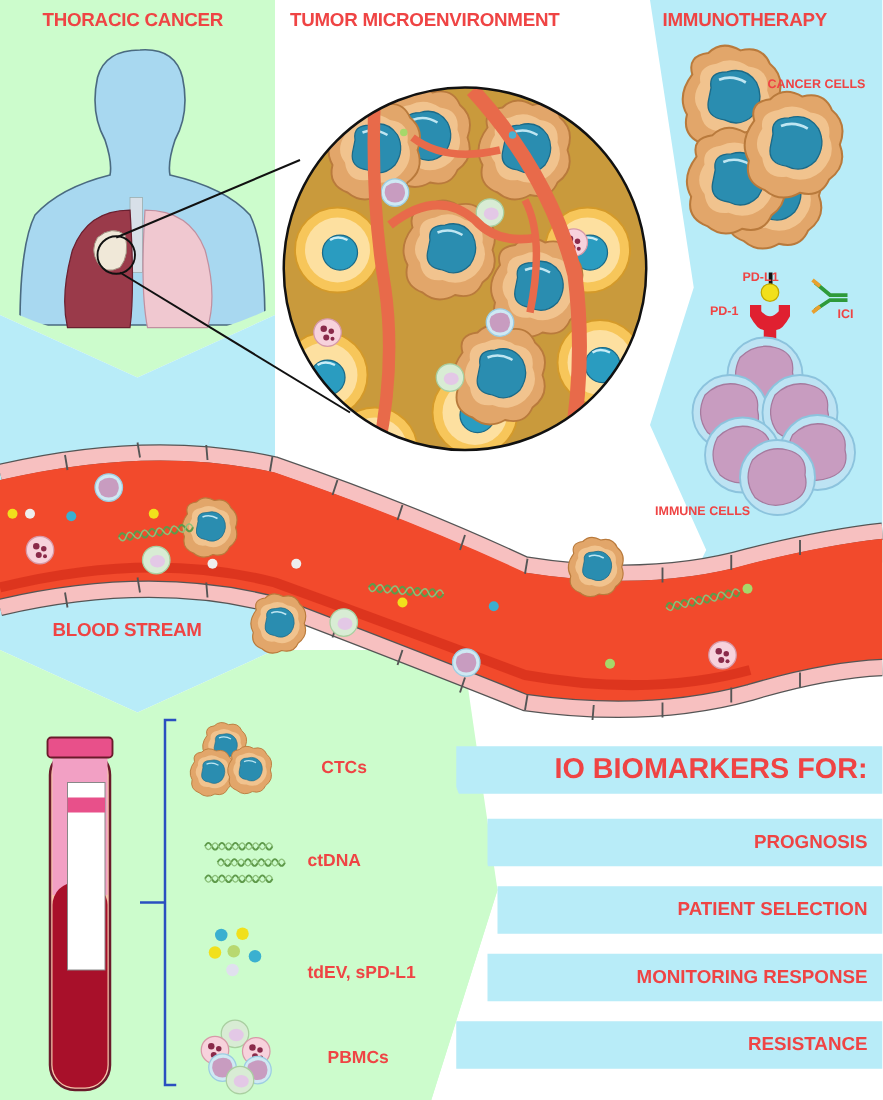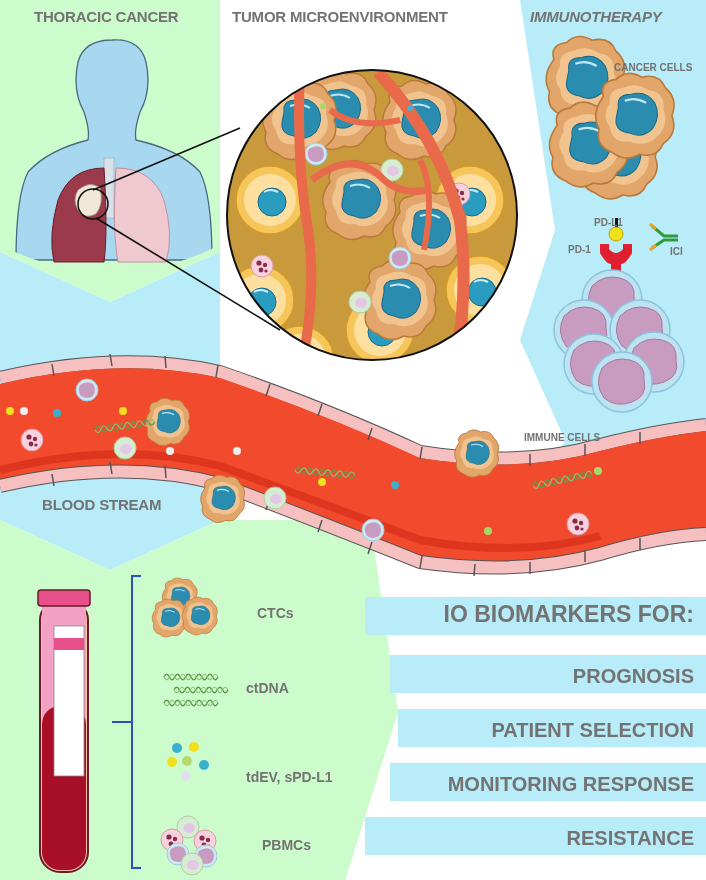--- a/index.html
+++ b/index.html
@@ -1,22 +1,22 @@
 <!DOCTYPE html>
 <html><head>
 <meta charset="utf-8">
 <style>
   html, body { margin: 0; padding: 0; background: #ffffff; }
   body { width: 706px; height: 880px; overflow: hidden; position: relative; font-family: "Liberation Sans", "DejaVu Sans", sans-serif; }
   #stage { position: absolute; left: 0; top: 0; width: 706px; height: 880px; }
-  .lbl { position: absolute; font-weight: bold; color: #737373; font-family: "Liberation Sans", "DejaVu Sans", sans-serif; white-space: nowrap; }
+  .lbl { position: absolute; font-weight: bold; color: #ef4444; font-family: "Liberation Sans", "DejaVu Sans", sans-serif; white-space: nowrap; }
   .section-title { font-size: 15px; letter-spacing: -0.2px; }
   .small-lbl { font-size: 10px; }
   .marker-lbl { font-size: 14px; }
-  .bar-lbl { font-size: 20px; text-align: right; }
+  .bar-lbl { font-size: 15px; text-align: right; }
   .bar-head { font-size: 23px; }
 </style>
 </head>
 <body>
 
 <svg id="stage" width="706" height="880" viewBox="0 0 706 880">
   <defs>
     <clipPath id="circClip">
         <circle cx="372" cy="215" r="145"></circle>
       </clipPath>
@@ -251,26 +251,26 @@
     <rect x="398" y="709" width="308" height="38" fill="#b8ecf8"></rect>
     <rect x="390" y="763" width="316" height="38" fill="#b8ecf8"></rect>
     <rect x="365" y="817" width="341" height="38" fill="#b8ecf8"></rect>
   </g>
 
   <polygon points="345,580 398,712 345,880 330,880 330,580" fill="#ccfccc"></polygon>
 </svg>
 
 <div class="lbl section-title" style="left:34px;top:8px;">THORACIC CANCER</div>
 <div class="lbl section-title" style="left:232px;top:8px;">TUMOR MICROENVIRONMENT</div>
-<div class="lbl section-title" style="left:530px;top:8px;font-style:italic;">IMMUNOTHERAPY</div>
+<div class="lbl section-title" style="left:530px;top:8px;">IMMUNOTHERAPY</div>
 <div class="lbl small-lbl" style="left:614px;top:62px;">CANCER CELLS</div>
 <div class="lbl small-lbl" style="left:570px;top:217px;padding-left:24px;">PD-L1</div>
 <div class="lbl small-lbl" style="left:568px;top:244px;">PD-1</div>
 <div class="lbl small-lbl" style="left:670px;top:246px;">ICI</div>
-<div class="lbl small-lbl" style="left:524px;top:432px;">IMMUNE CELLS</div>
+<div class="lbl small-lbl" style="left:524px;top:404px;">IMMUNE CELLS</div>
 <div class="lbl section-title" style="left:42px;top:496px;">BLOOD STREAM</div>
 
 <div class="lbl marker-lbl" style="left:257px;top:605px;">CTCs</div>
 <div class="lbl marker-lbl" style="left:246px;top:680px;">ctDNA</div>
 <div class="lbl marker-lbl" style="left:246px;top:755px;margin-top:14px;">tdEV, sPD-L1</div>
 <div class="lbl marker-lbl" style="left:246px;top:837px;padding-left:16px;">PBMCs</div>
 
 <div class="lbl bar-head" style="right:12px;top:601px;margin-left:15px;">IO BIOMARKERS FOR:</div>
 <div class="lbl bar-lbl" style="right:12px;top:665px;">PROGNOSIS</div>
 <div class="lbl bar-lbl" style="right:12px;top:719px;">PATIENT SELECTION</div>

